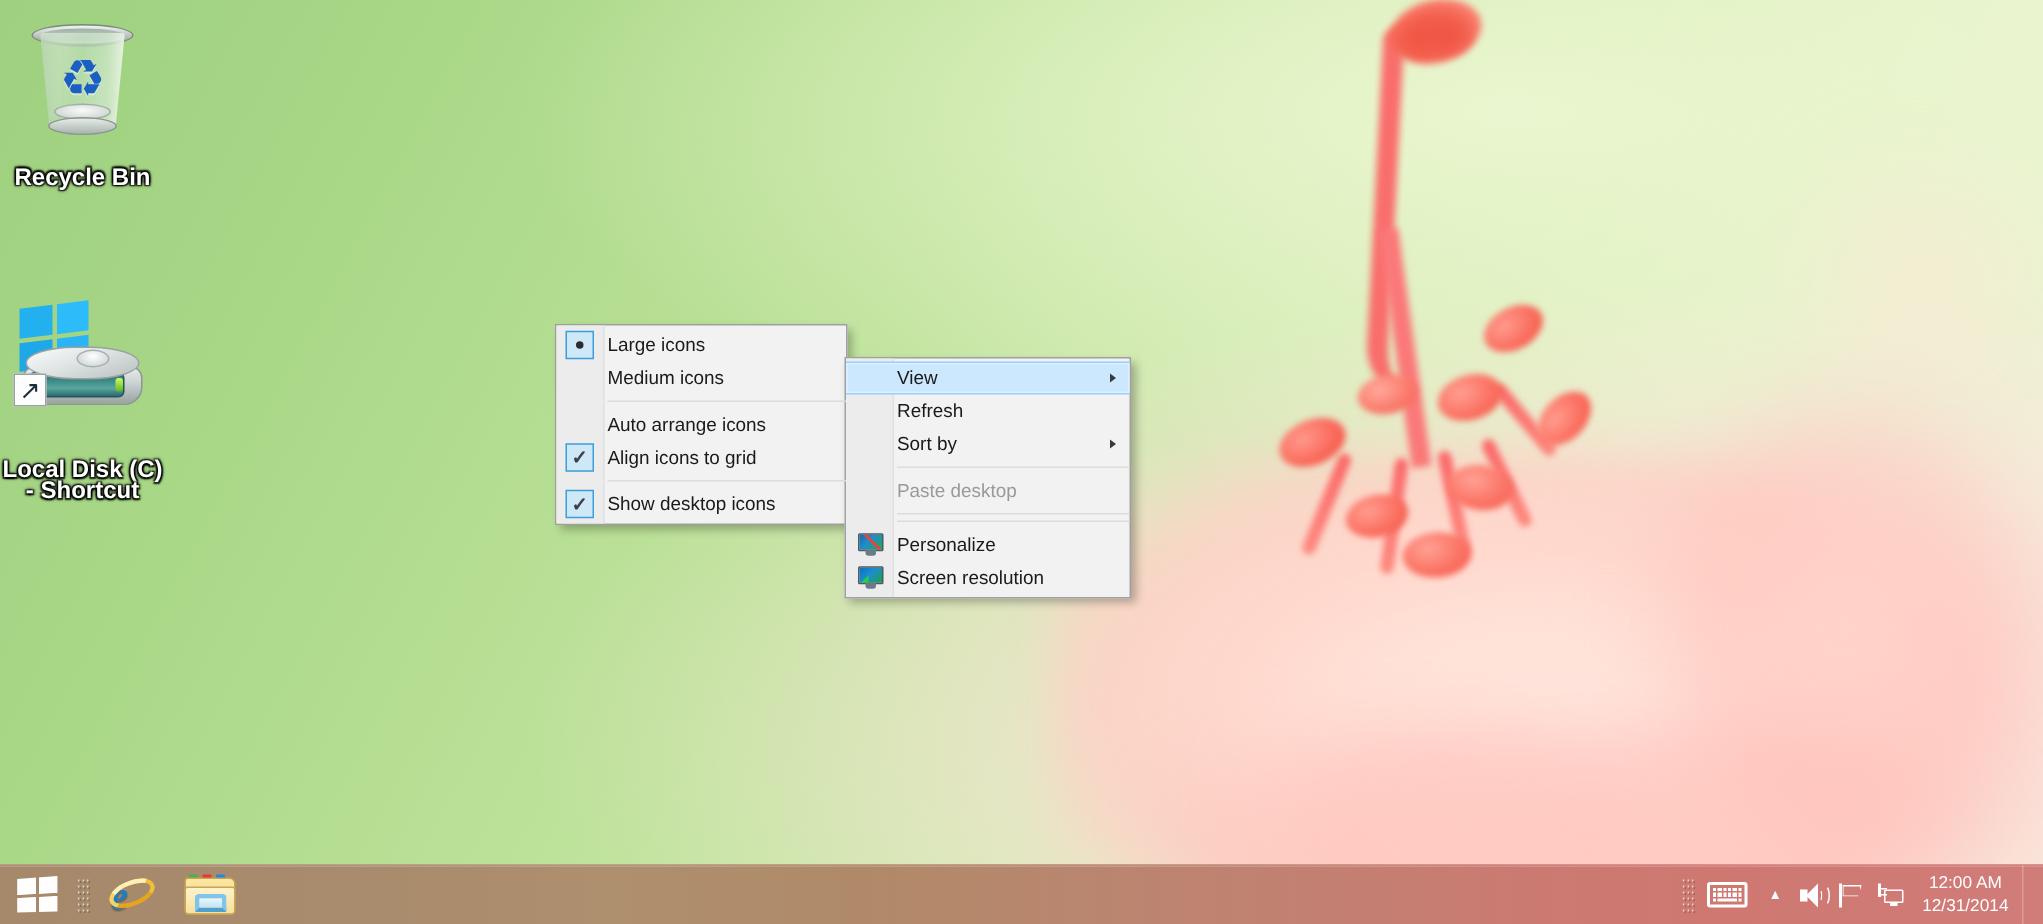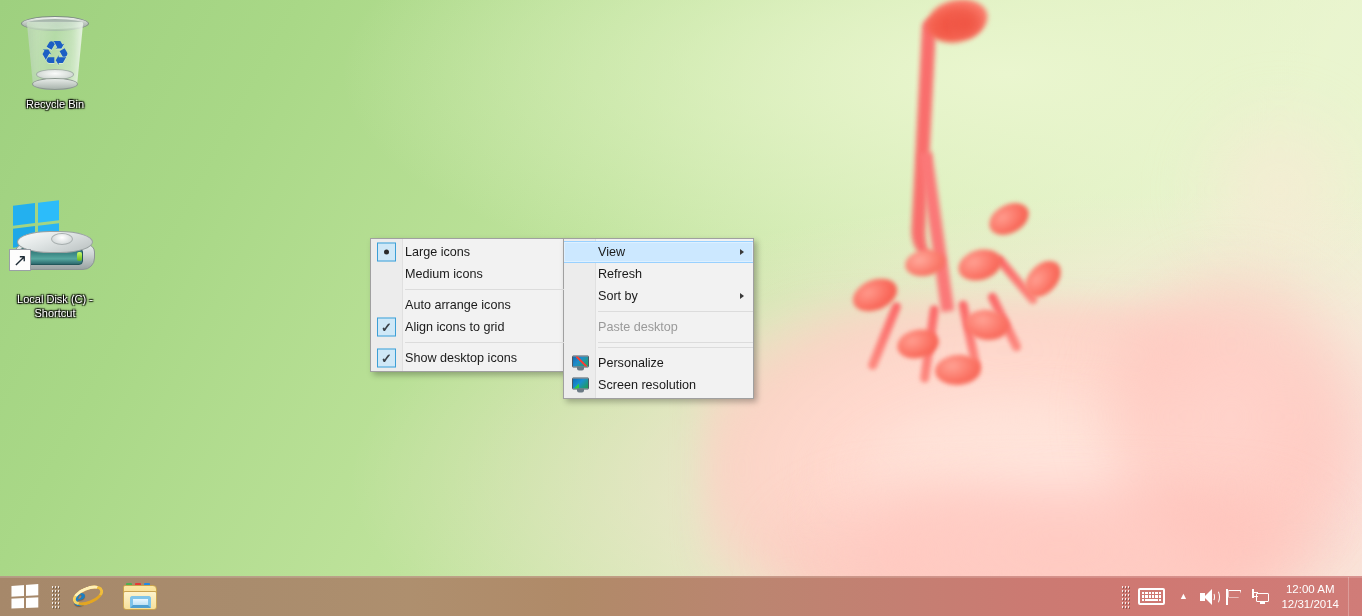--- a/index.html
+++ b/index.html
@@ -93,28 +93,29 @@
   }
 
   
   .dicon{
     position:absolute;
     width:110px;
     text-align:center;
     cursor:default;
   }
   .dicon .lbl{
-    font-size:11px;
+    font-size:16px;
     color:#fff;
     line-height:14px;
-    margin-top:1px;
+    margin-top:16px;
     text-shadow:
       -1px -1px 1px rgba(0,0,0,.85), 1px -1px 1px rgba(0,0,0,.85),
       -1px  1px 1px rgba(0,0,0,.85), 1px  1px 1px rgba(0,0,0,.85),
        0 0 3px rgba(0,0,0,.8);
+    font-weight: bold;
   }
 
   
   .bin-wrap{ position:relative; width:80px; height:86px; margin:0 auto; }
   .bin-body{
     position:absolute; left:10px; top:12px; width:60px; height:68px;
     background:linear-gradient(100deg, rgba(212,232,205,.82) 0%, rgba(190,222,185,.68) 45%, rgba(225,240,222,.82) 100%);
     border:1px solid rgba(150,175,150,.75);
     border-top:none;
     border-radius:3px 3px 26px 26px/3px 3px 14px 14px;
@@ -515,21 +516,21 @@
         <div class="hdd-face"></div>
         <div class="hdd-led"></div>
         <div class="hdd-top"></div>
         <div class="hdd-hub"></div>
       </div>
       <div class="shortcut-arrow">↗</div>
     </div>
     <div class="lbl">Local Disk (C) - Shortcut</div>
   </div>
 
-  <div class="menu" style="left:370px; top:238px; width:195px;">
+  <div class="menu" style="left:370px; top:216px; width:195px;">
     <div class="gutter"></div>
 
     <div class="mi">
       <span class="chk-box">
           <span class="dot"></span>
         </span>
       <span>Large icons</span>
     </div>
     <div class="mi">
       <span>Medium icons</span>

